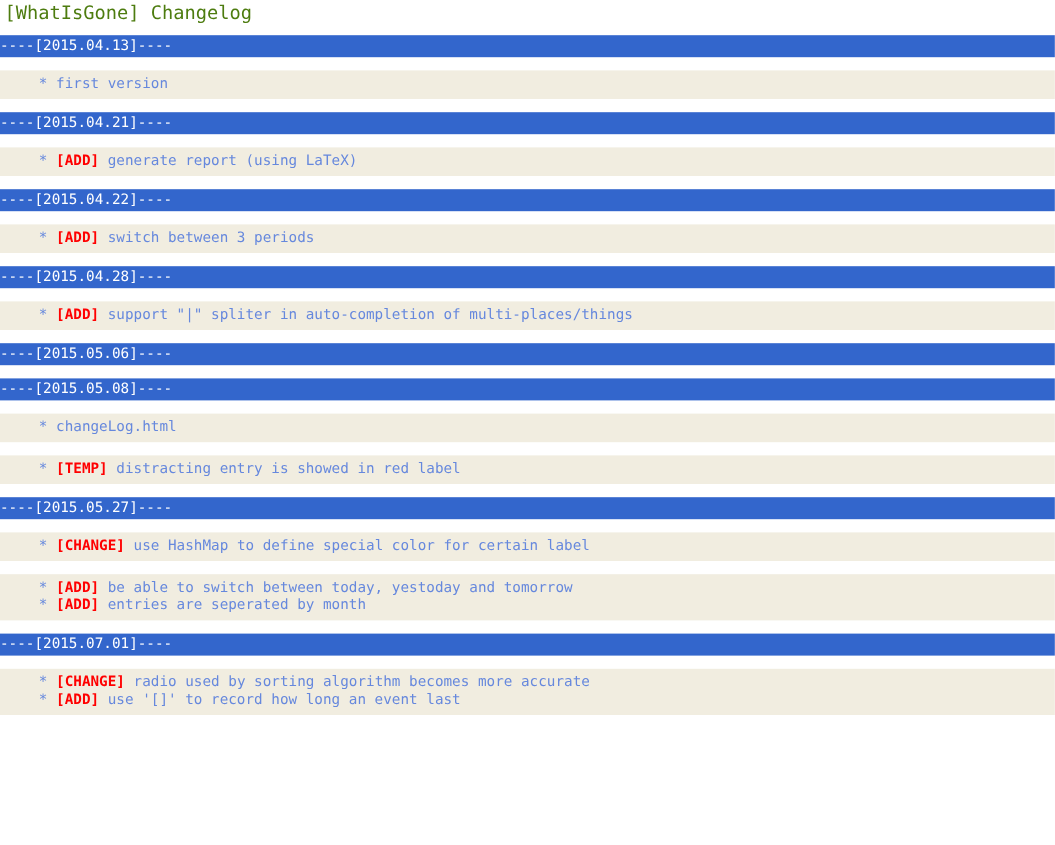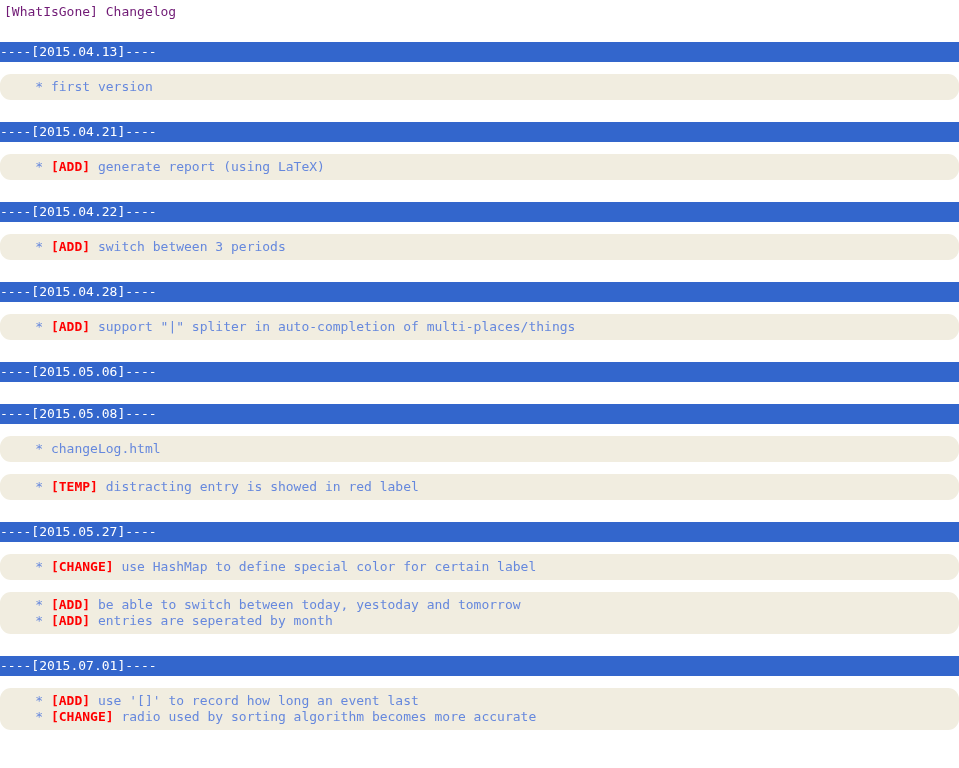--- a/index.html
+++ b/index.html
@@ -13,47 +13,46 @@
     height: 768px;
     overflow: hidden;
     font-family: "DejaVu Sans Mono", "Liberation Mono", monospace;
     font-size: 13px;
     line-height: 16px;
     -webkit-font-smoothing: none;
   }
 
   
   .page-title {
-    color: #701a75;
-    font-size: 13px;
+    color: #4d7c0f;
+    font-size: 17px;
     line-height: 16px;
     padding: 4px 0 0 4px;
     white-space: pre;
   }
 
   
   .release-bar {
     background: #3366CC;
     color: #ffffff;
     height: 20px;
     line-height: 20px;
     width: 100%;
     white-space: pre;
     font-size: 13px;
-    margin-top: 22px;
+    margin-top: 12px;
   }
 
   
   .entry-block {
     background: #F1EDE0;
     width: 100%;
     margin-top: 12px;
     padding: 5px 0 5px 0;
     box-sizing: border-box;
-    border-radius: 11px;
   }
   .entry-line {
     white-space: pre;
     color: #6688DD;
     font-size: 13px;
     line-height: 16px;
     padding-left: 4px;
   }
   .bullet {
     color: #6688DD;
@@ -118,18 +117,18 @@
       </div>
       <div class="release">
         <div class="entry-block">
           <div class="entry-line">    <span class="bullet">*</span> <span class="tag">[ADD]</span> <span class="entry-text">be able to switch between today, yestoday and tomorrow</span></div>
           <div class="entry-line">    <span class="bullet">*</span> <span class="tag">[ADD]</span> <span class="entry-text">entries are seperated by month</span></div>
         </div>
       </div>
       <div class="release">
         <div class="release-bar">----[2015.07.01]----</div>
         <div class="entry-block">
+          <div class="entry-line">    <span class="bullet">*</span> <span class="tag">[CHANGE]</span> <span class="entry-text">radio used by sorting algorithm becomes more accurate</span></div>
           <div class="entry-line">    <span class="bullet">*</span> <span class="tag">[ADD]</span> <span class="entry-text">use '[]' to record how long an event last</span></div>
-          <div class="entry-line">    <span class="bullet">*</span> <span class="tag">[CHANGE]</span> <span class="entry-text">radio used by sorting algorithm becomes more accurate</span></div>
         </div>
       </div>
     </div>
 </div>
 
 </body></html>

